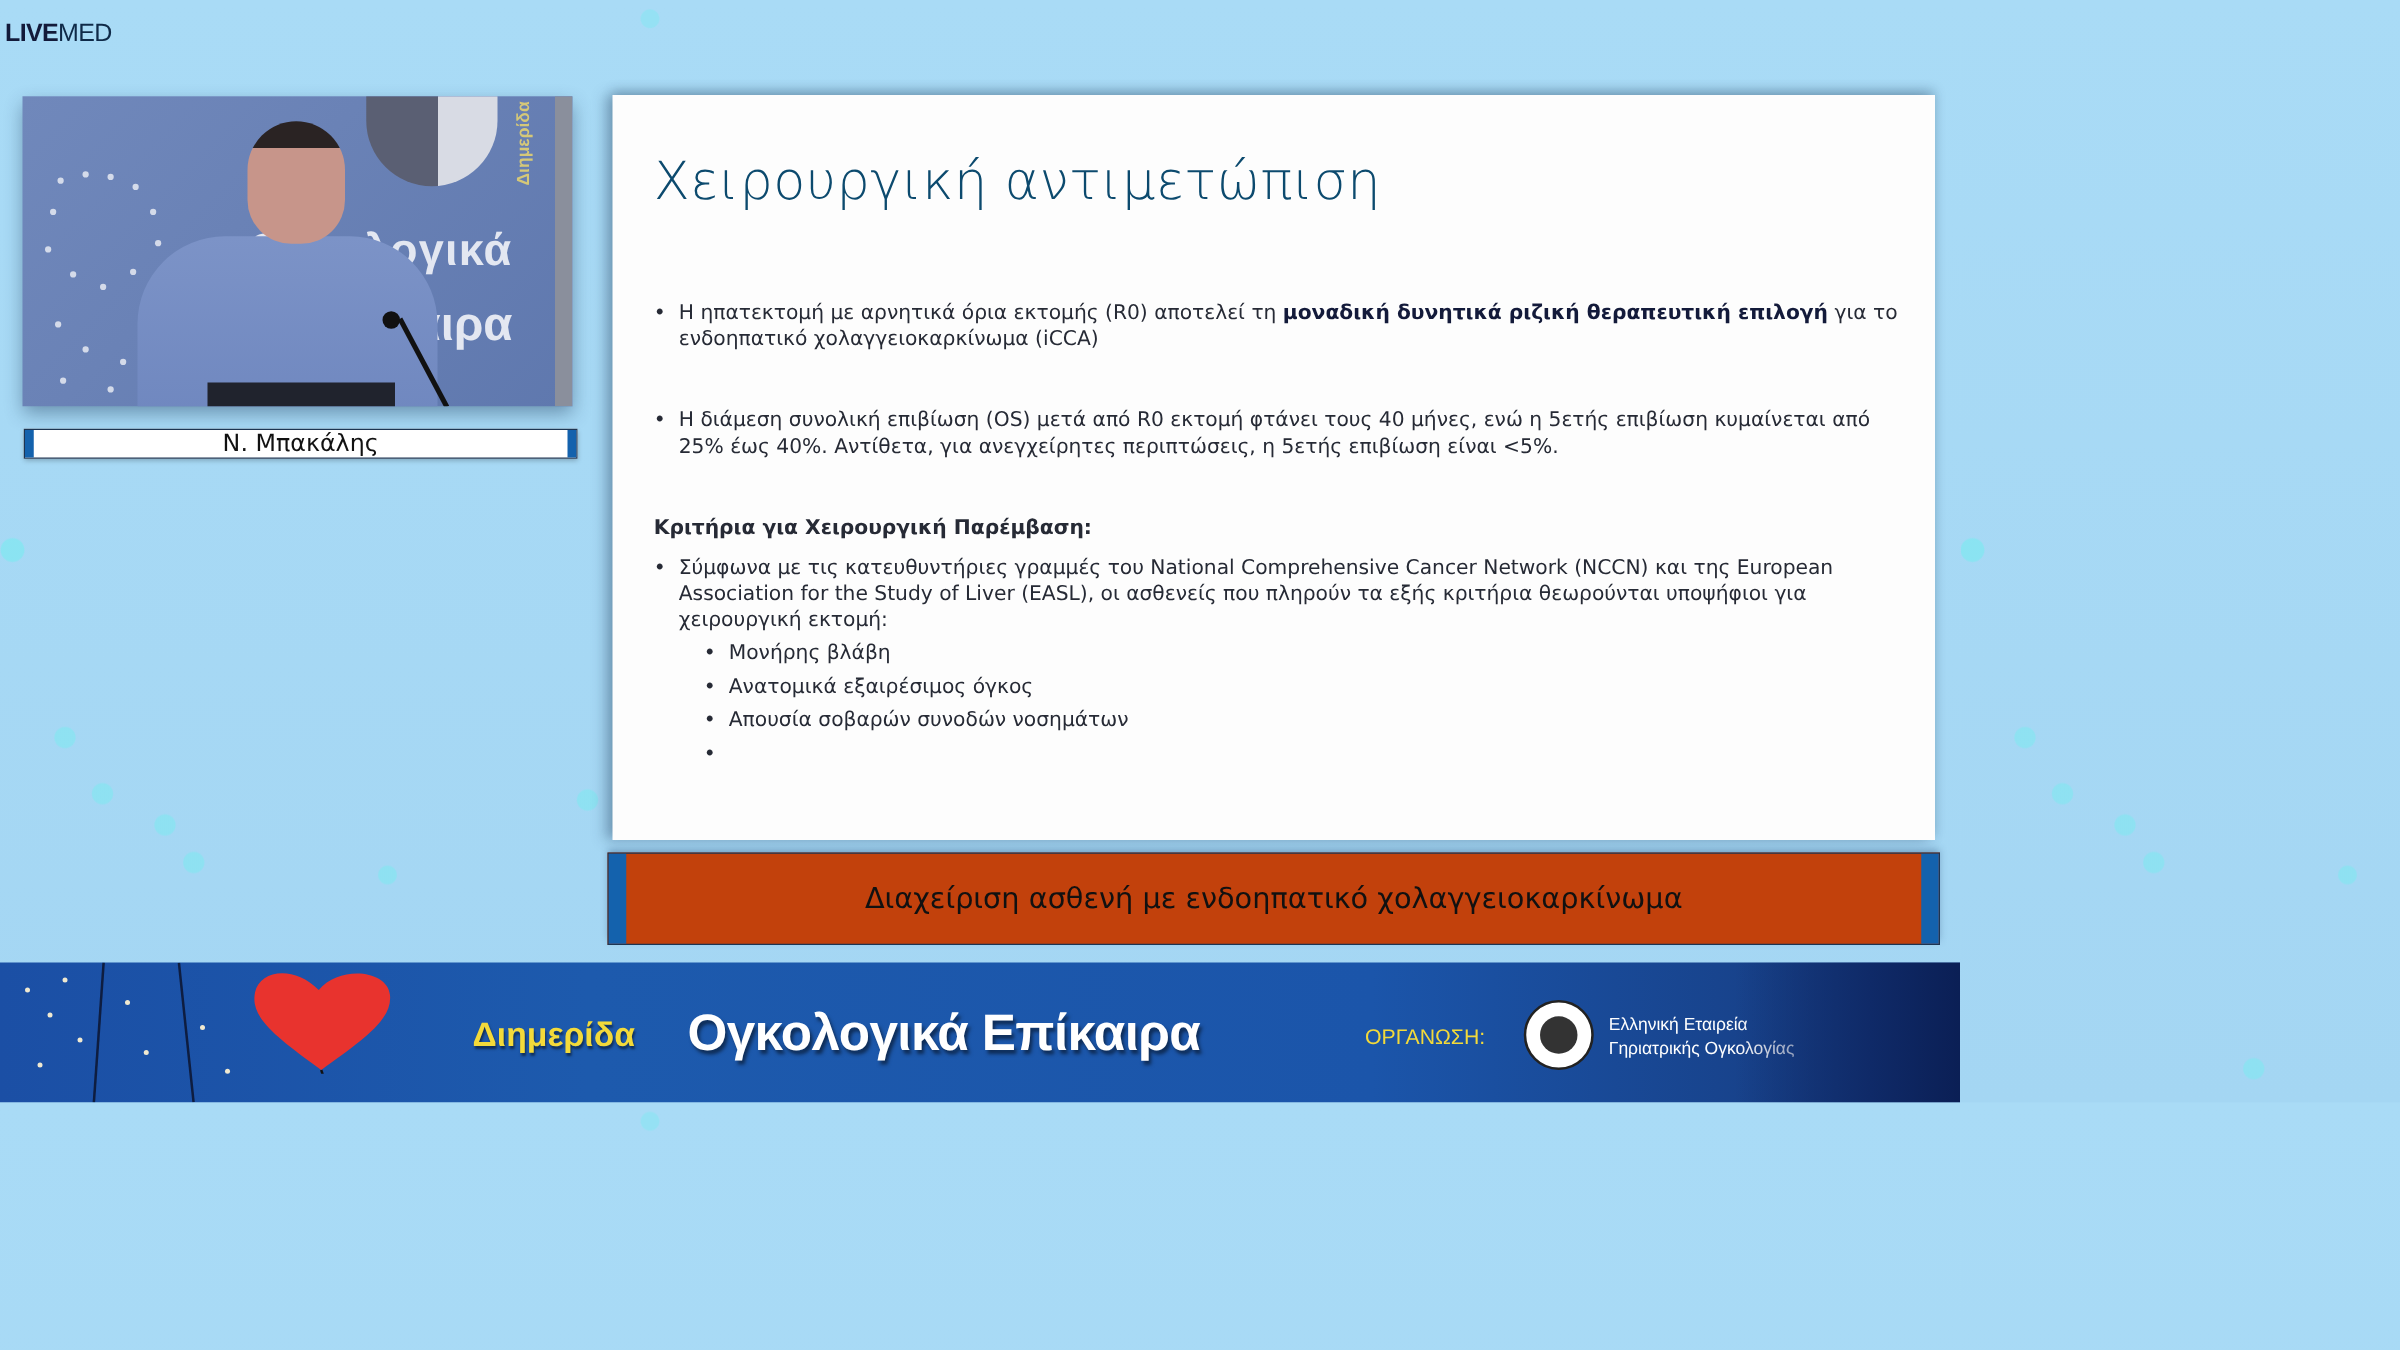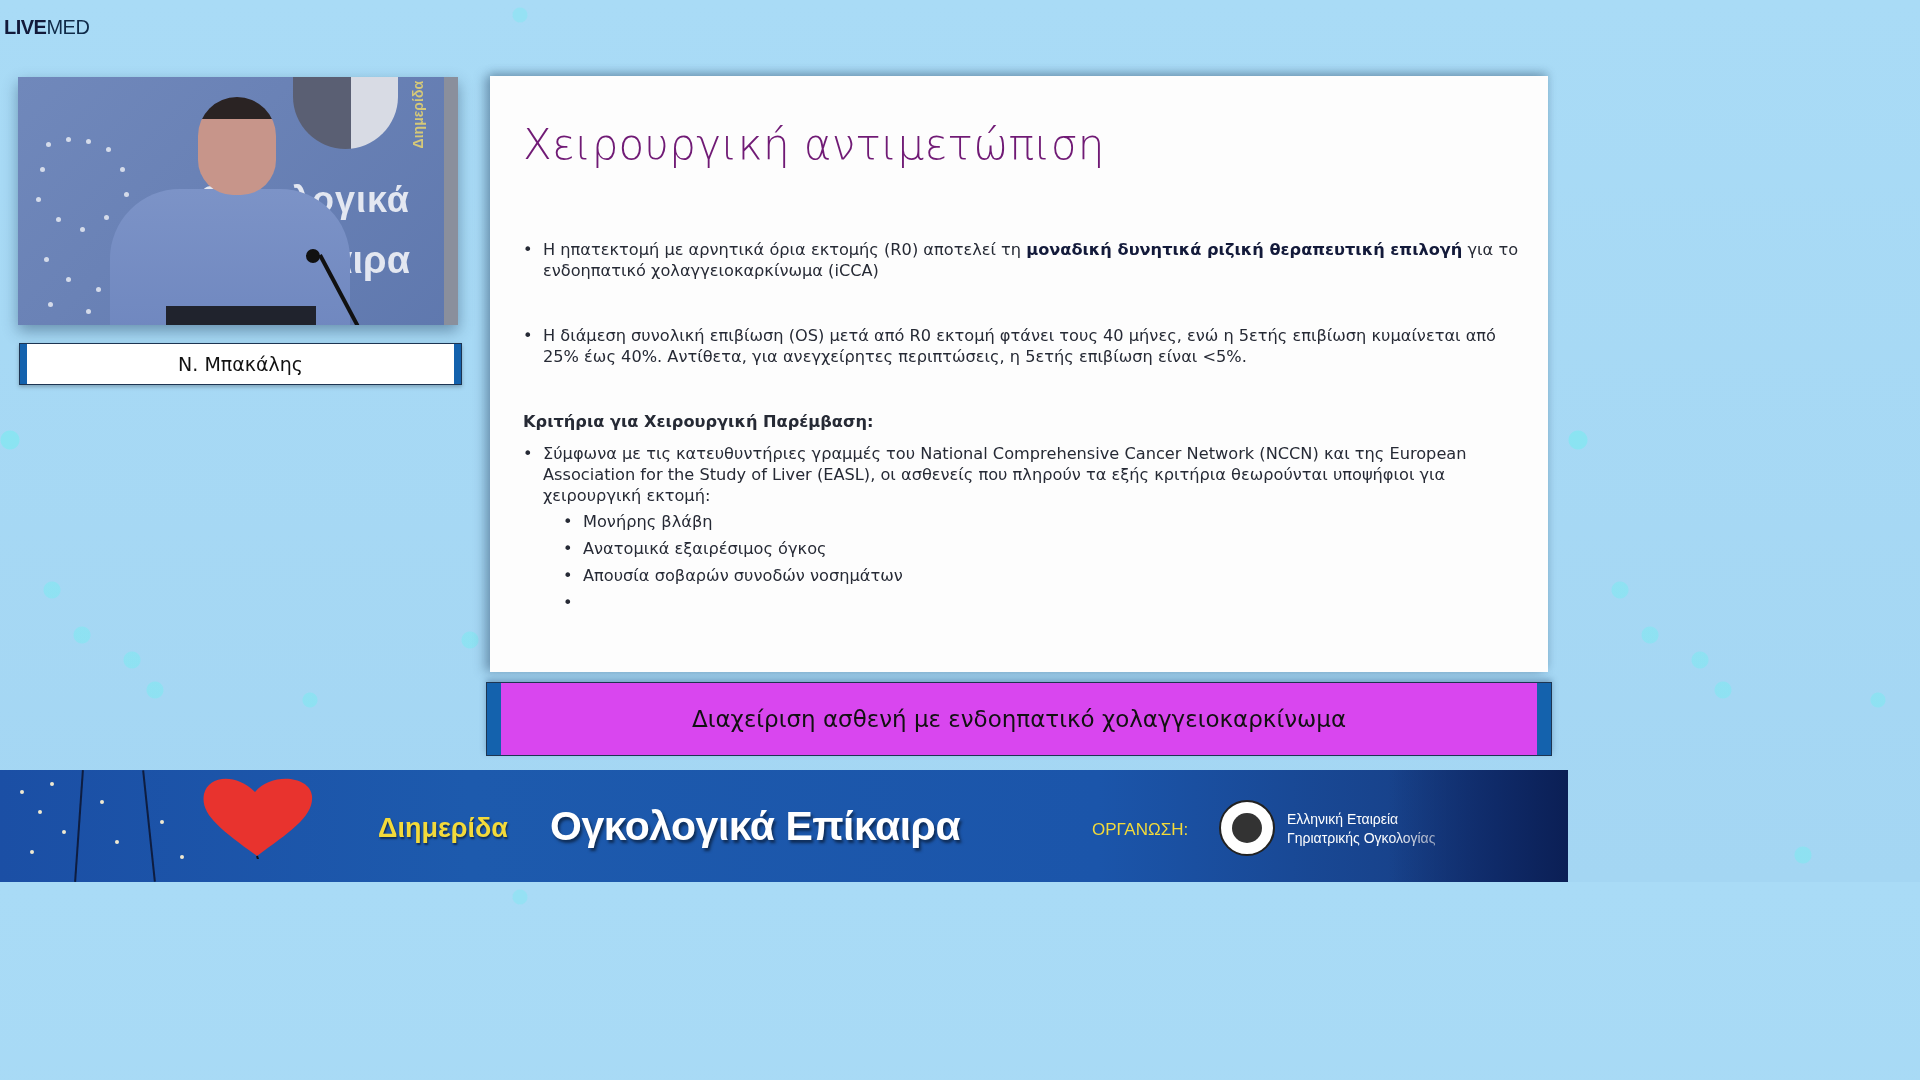--- a/index.html
+++ b/index.html
@@ -59,54 +59,54 @@
     position: absolute; left: 92px; top: 112px; width: 240px; height: 150px; border-radius: 70px 70px 0 0;
     background: linear-gradient(180deg, #7c93c7, #6f87bf);
   }
   .video .podium { position: absolute; left: 148px; top: 229px; width: 150px; height: 20px; background: #20232d; }
   .video .mic { position: absolute; left: 300px; top: 178px; width: 4px; height: 80px; background: #111; transform: rotate(-28deg); transform-origin: top; }
   .video .mic-head { position: absolute; left: 288px; top: 172px; width: 14px; height: 14px; border-radius: 50%; background: #111; }
   .video .gray-strip { position: absolute; right: 0; top: 0; width: 14px; height: 100%; background: #8a8f9c; }
 
   
   .name-bar {
-    position: absolute; left: 19px; top: 343px; width: 443px; height: 42px;
+    position: absolute; left: 19px; top: 343px; width: 443px; height: 24px;
     background: #ffffff; border: 1px solid #1d3552;
     display: flex; align-items: center; justify-content: center;
     box-shadow: 0 2px 4px rgba(0,0,0,0.25);
   }
   .name-bar::before, .name-bar::after { content: ""; position: absolute; top: 0; bottom: 0; width: 7px; background: #1462ad; }
   .name-bar::before { left: 0; }
   .name-bar::after { right: 0; }
   .name-bar .name { font-family: "DejaVu Sans", sans-serif; font-size: 19px; color: #111; }
 
   
   .slide {
     position: absolute; left: 490px; top: 76px; width: 1058px; height: 596px;
     background: #fdfdfd;
     box-shadow: -6px 0 10px rgba(40,70,100,0.35), 0 -4px 8px rgba(40,70,100,0.25);
     color: #1e2230;
   }
   .slide-title {
     position: absolute; left: 33px; top: 44px; font-family: "DejaVu Sans", sans-serif; font-weight: 300;
-    font-size: 42px; color: #701a75; letter-spacing: 0.3px; text-align: right;
+    font-size: 42px; color: #0c4a6e; letter-spacing: 0.3px; text-align: right;
   }
   .slide .para { position: absolute; left: 33px; width: 1000px; font-family: "DejaVu Sans", sans-serif; font-size: 16.2px; line-height: 21px; color: #262a35; }
   .bullet { display: flex; }
   .bullet .dot { width: 20px; flex: none; }
   .bullet .txt { flex: 1; }
   .bold { font-weight: 700; color: #131a3a; }
   .sub-bullet { display: flex; margin-left: 40px; line-height: 27px; }
   .sub-bullet .dot { width: 20px; flex: none; }
   .section-head { font-weight: 700; color: #131a3a; }
 
   
   .caption-bar {
     position: absolute; left: 486px; top: 682px; width: 1066px; height: 74px;
-    background: #d946ef; border: 1px solid #1d3552;
+    background: #c2410c; border: 1px solid #1d3552;
     display: flex; align-items: center; justify-content: center;
     box-shadow: 0 -3px 6px rgba(60,100,140,0.45);
   }
   .caption-bar::before, .caption-bar::after { content: ""; position: absolute; top: 0; bottom: 0; width: 14px; background: #1462ad; }
   .caption-bar::before { left: 0; }
   .caption-bar::after { right: 0; }
   .caption-bar .caption { font-family: "DejaVu Sans", sans-serif; font-size: 23px; color: #111; }
 
   
   .bottom-banner {

